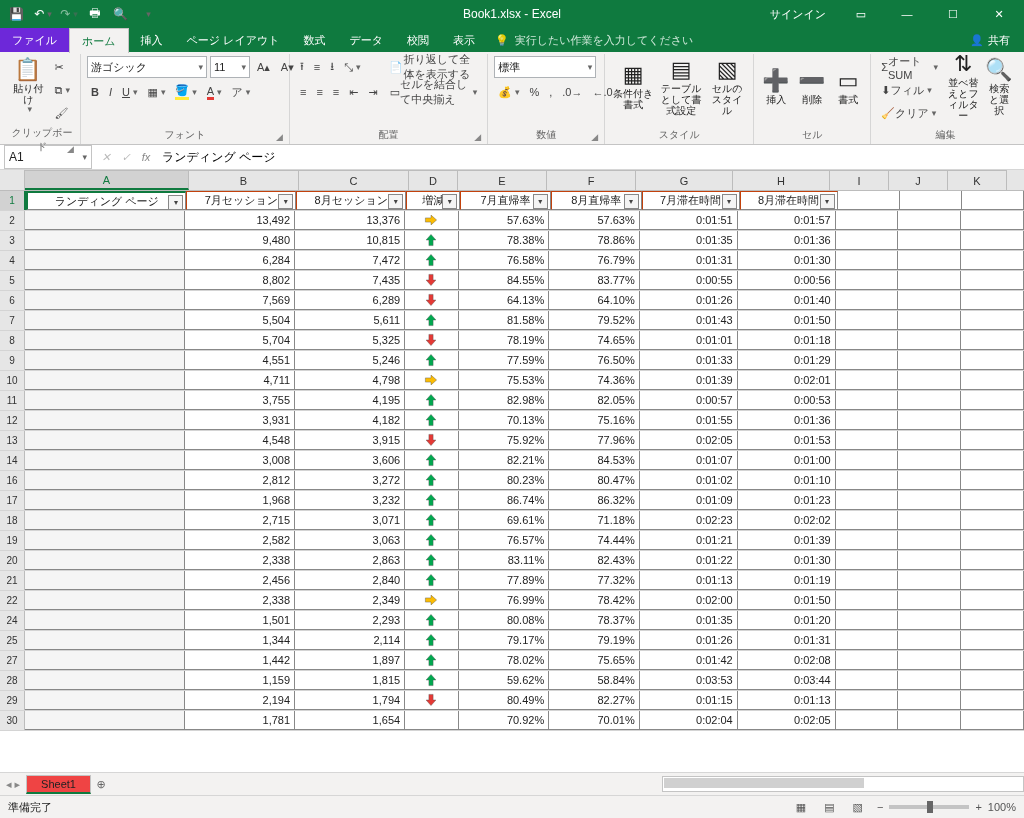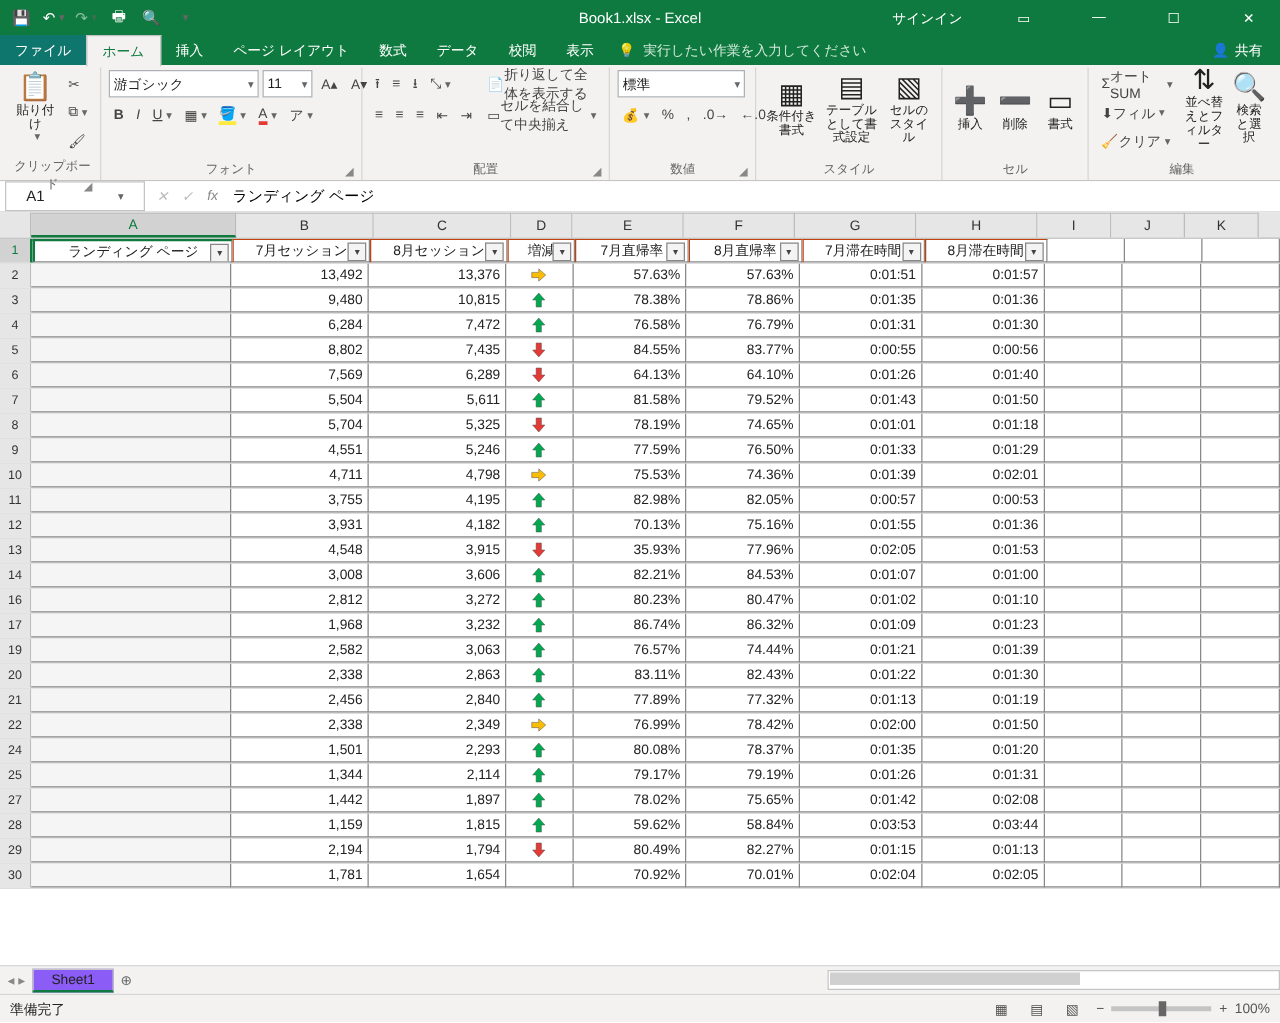--- a/index.html
+++ b/index.html
@@ -2,46 +2,46 @@
 <html><head>
 <meta charset="utf-8">
 <style>
   html,body{margin:0;padding:0;font-family:"Meiryo UI","Yu Gothic UI","Segoe UI",sans-serif;font-size:11px;color:#222;background:#fff;height:100%;overflow:hidden;}
   .app{display:flex;flex-direction:column;width:1024px;height:818px;background:#fff}
   
   .titlebar{height:28px;background:#0f7a3f;color:#fff;display:flex;align-items:center;position:relative}
   .qat{display:flex;align-items:center;padding:0 6px;gap:4px}
   .qat .ic{width:22px;height:22px;display:flex;align-items:center;justify-content:center;font-size:12px;color:#fff;border-radius:2px}
   .titlebar .center{position:absolute;left:0;right:0;text-align:center;font-size:12px;pointer-events:none}
-  .titlebar .right{margin-left:auto;display:flex;align-items:center;gap:18px;padding-right:4px}
+  .titlebar .right{margin-left:auto;display:flex;align-items:center;gap:4px;padding-right:4px}
   .titlebar .winbtn{width:42px;height:28px;display:flex;align-items:center;justify-content:center;font-size:11px;color:#fff}
   
   .tabs{display:flex;align-items:stretch;height:24px;background:#0f7a3f;color:#fff;font-size:11px}
   .tab{padding:0 12px;display:flex;align-items:center;cursor:pointer;position:relative}
-  .tab.file{background:#0f766e}
+  .tab.file{background:#6d28d9}
   .tab.active{background:#f3f2f1;color:#0f7a3f;border:1px solid #c4c4c4;border-bottom:none;margin-bottom:-1px}
   .tab.share{margin-left:auto;padding:0 14px}
   .tell{display:flex;align-items:center;color:#cfe8d9;padding:0 8px;gap:6px}
   .tell .bulb{opacity:.9}
   
   .ribbon{height:90px;background:#f3f2f1;border-bottom:1px solid #c4c4c4;display:flex;padding:2px 4px 0 4px}
   .grp{border-right:1px solid #d6d6d6;padding:2px 6px 0 6px;display:flex;flex-direction:column;justify-content:space-between}
   .grp:last-child{border-right:none}
   .grp .body{flex:1;display:flex;align-items:flex-start;gap:4px}
   .grp .label{text-align:center;font-size:10px;color:#666;padding:2px 0;position:relative}
   .grp .label .dl{position:absolute;right:0;bottom:2px;color:#888;font-size:9px}
   .col{display:flex;flex-direction:column;gap:1px;align-items:flex-start}
   .big{display:flex;flex-direction:column;align-items:center;justify-content:center;width:40px;height:62px;font-size:10px;text-align:center;line-height:1.1}
   .bigic{font-size:22px;line-height:1;margin-bottom:2px}
   .btn{height:20px;display:flex;align-items:center;padding:0 3px;border:1px solid transparent;font-size:11px;color:#444}
   .cmb{height:20px;border:1px solid #aeb2b6;background:#fff;display:flex;align-items:center;padding:0 3px;font-size:11px}
   .dd{color:#666;font-size:9px;padding-left:3px}
   
   .fbar{display:flex;align-items:center;height:24px;border-bottom:1px solid #d6d6d6;background:#fff}
-  .namebox{width:78px;height:22px;border:1px solid #c4c4c4;margin:0 4px;display:flex;align-items:center;padding:0 16px;font-size:12px}
+  .namebox{width:78px;height:22px;border:1px solid #c4c4c4;margin:0 4px;display:flex;align-items:center;padding:0 4px;font-size:12px}
   .namebox .dd{margin-left:auto}
   .fxbtn{width:20px;text-align:center;color:#888;font-style:italic}
   .finput{flex:1;border:none;padding:0 6px;font-size:12px;outline:none}
   
   .grid{flex:1;position:relative;overflow:hidden;display:flex;flex-direction:column}
   .hdrrow{display:flex;height:20px;background:#e6e6e6;border-bottom:1px solid #bcbcbc}
   .corner{width:24px;border-right:1px solid #bcbcbc;background:#e6e6e6}
   .colh{border-right:1px solid #bcbcbc;border-top:1px solid #bcbcbc;display:flex;align-items:center;justify-content:center;font-size:11px;color:#333;background:#e6e6e6}
   .colh.sel{background:#d2d2d2;color:#0f7a3f;border-bottom:2px solid #0f7a3f}
   .rows{flex:1;overflow:auto}
@@ -52,21 +52,21 @@
   .cA{width:163px}.cB{width:109px}.cC{width:109px}.cD{width:48px}.cE{width:88px}.cF{width:88px}.cG{width:96px}.cH{width:96px}.cI{width:58px}.cJ{width:58px}.cK{width:58px}
   .hdrcell{background:#fff;border:1px solid #c2410c;border-right:1px solid #888;font-size:11px;justify-content:center;position:relative}
   .hdrcell.sel{border:2px solid #0f7a3f}
   .filterbtn{position:absolute;right:2px;top:2px;width:13px;height:13px;border:1px solid #888;background:#f4f4f4;font-size:8px;display:flex;align-items:center;justify-content:center;color:#444}
   .num{justify-content:flex-end}
   .center{justify-content:center}
   .datarow .cell{border-right:1px solid #888;border-bottom:1px solid #888}
   
   .sheetbar{height:22px;display:flex;align-items:center;border-top:1px solid #d6d6d6;background:#f3f2f1;font-size:11px}
   .sheetnav{display:flex;gap:2px;padding:0 6px;color:#888}
-  .sheettab{padding:2px 14px;background:#8b5cf6;border:1px solid #c4c4c4;border-bottom:none;position:relative}
+  .sheettab{padding:2px 14px;background:#ef4444;border:1px solid #c4c4c4;border-bottom:none;position:relative}
   .sheettab.active{border-bottom:2px solid #0f7a3f}
   .addsheet{width:20px;text-align:center;color:#666}
   .sheetbar .scroll{margin-left:auto;width:360px;height:14px;border:1px solid #c4c4c4;background:#fff;position:relative}
   .sheetbar .scroll .thumb{position:absolute;left:1px;top:1px;height:10px;width:200px;background:#d0d0d0}
   
   .status{height:22px;background:#f3f2f1;border-top:1px solid #d6d6d6;display:flex;align-items:center;font-size:11px;padding:0 8px}
   .status .right{margin-left:auto;display:flex;align-items:center;gap:10px;color:#555}
   .vbtn{padding:0 4px}
   .zoom{display:flex;align-items:center;gap:6px}
   .slider{width:80px;height:4px;background:#c4c4c4;position:relative}
@@ -564,21 +564,21 @@
           <div class="cell cA" style="background:#f5f5f5"></div>
           <div class="cell cB num">4,548</div>
           <div class="cell cC num">3,915</div>
           <div class="cell cD center">
             <svg class="arrow-ic" viewBox="0 0 20 20">
               <g transform="rotate(180 10 10)">
                 <path d="M10 2 L17 10 L13 10 L13 18 L7 18 L7 10 L3 10 Z" fill="#e53935" stroke="#555" stroke-width="0.6"></path>
               </g>
             </svg>
           </div>
-          <div class="cell cE num">35.93%</div>
+          <div class="cell cE num">75.92%</div>
           <div class="cell cF num">77.96%</div>
           <div class="cell cG num">0:02:05</div>
           <div class="cell cH num">0:01:53</div>
           <div class="cell cI"></div>
           <div class="cell cJ"></div>
           <div class="cell cK"></div>
         </div>
         <div class="row datarow">
           <div class="rowh">14</div>
           <div class="cell cA" style="background:#f5f5f5"></div>
@@ -628,20 +628,40 @@
             <svg class="arrow-ic" viewBox="0 0 20 20">
               <g transform="rotate(0 10 10)">
                 <path d="M10 2 L17 10 L13 10 L13 18 L7 18 L7 10 L3 10 Z" fill="#00a84f" stroke="#555" stroke-width="0.6"></path>
               </g>
             </svg>
           </div>
           <div class="cell cE num">86.74%</div>
           <div class="cell cF num">86.32%</div>
           <div class="cell cG num">0:01:09</div>
           <div class="cell cH num">0:01:23</div>
+          <div class="cell cI"></div>
+          <div class="cell cJ"></div>
+          <div class="cell cK"></div>
+        </div>
+        <div class="row datarow">
+          <div class="rowh">18</div>
+          <div class="cell cA" style="background:#f5f5f5"></div>
+          <div class="cell cB num">2,715</div>
+          <div class="cell cC num">3,071</div>
+          <div class="cell cD center">
+            <svg class="arrow-ic" viewBox="0 0 20 20">
+              <g transform="rotate(0 10 10)">
+                <path d="M10 2 L17 10 L13 10 L13 18 L7 18 L7 10 L3 10 Z" fill="#00a84f" stroke="#555" stroke-width="0.6"></path>
+              </g>
+            </svg>
+          </div>
+          <div class="cell cE num">69.61%</div>
+          <div class="cell cF num">71.18%</div>
+          <div class="cell cG num">0:02:23</div>
+          <div class="cell cH num">0:02:02</div>
           <div class="cell cI"></div>
           <div class="cell cJ"></div>
           <div class="cell cK"></div>
         </div>
         <div class="row datarow">
           <div class="rowh">19</div>
           <div class="cell cA" style="background:#f5f5f5"></div>
           <div class="cell cB num">2,582</div>
           <div class="cell cC num">3,063</div>
           <div class="cell cD center">

